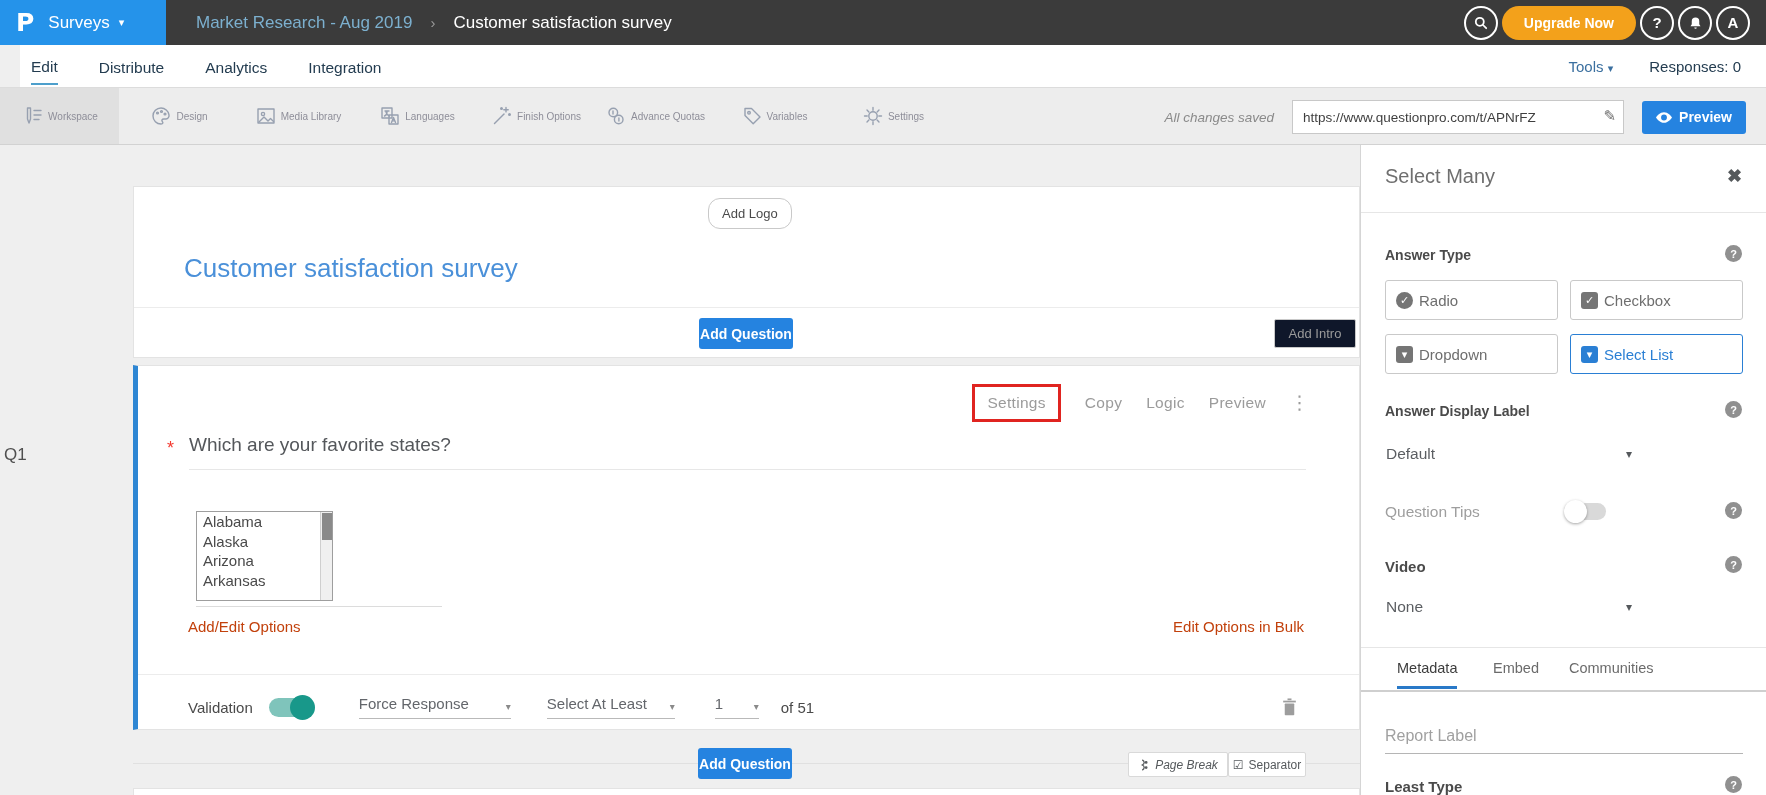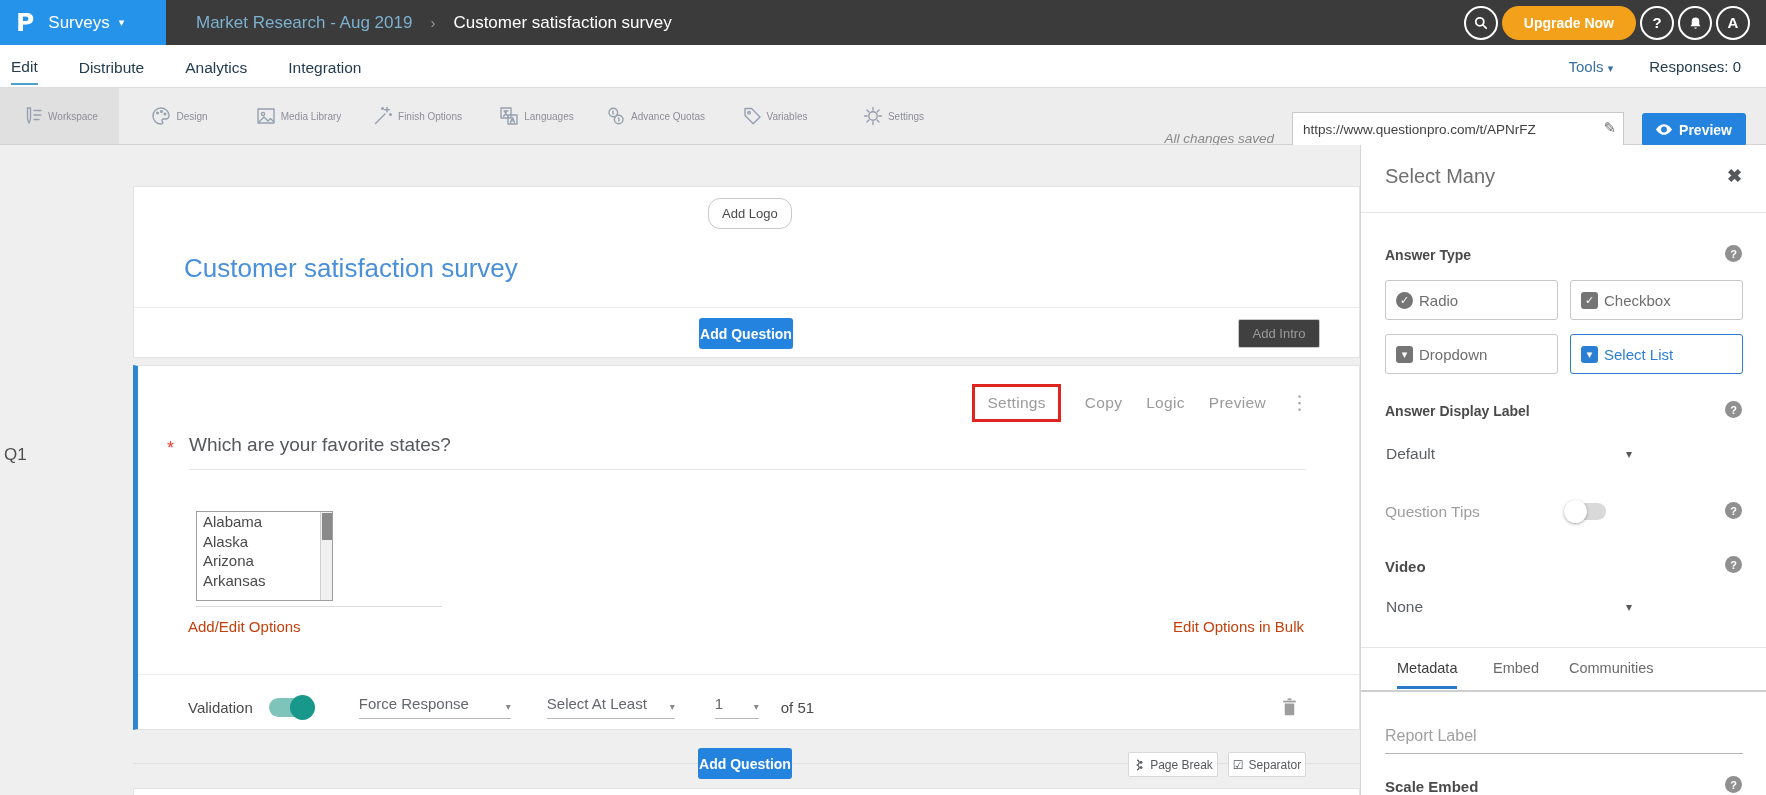--- a/index.html
+++ b/index.html
@@ -13,54 +13,54 @@
   .caret-sm { font-size:11px; }
   .breadcrumb { display:flex; align-items:center; gap:18px; padding-left:30px; font-size:17px; }
   .bc-parent { color:#7cb0cf; cursor:pointer; }
   .bc-sep { color:#9a9a9a; font-size:15px; }
   .bc-current { color:#fff; }
   .topbar-right { position:absolute; right:16px; top:0; height:45px; display:flex; align-items:center; gap:4px; }
   .circle-btn { width:34px; height:34px; border:2px solid #fff; border-radius:50%; color:#fff; display:flex; align-items:center; justify-content:center; font-weight:bold; font-size:15px; cursor:pointer; background:transparent; }
   .upgrade-btn { height:34px; padding:0 22px; background:#f3a11b; border:none; border-radius:17px; color:#fff; font-weight:bold; font-size:14px; cursor:pointer; }
 
   
-  .subnav { height:42px; background:#fff; display:flex; align-items:center; position:relative; padding-left:11px; }
+  .subnav { height:42px; background:#fff; display:flex; align-items:center; position:relative; padding-left:11px;margin-left:20px; }
   .subnav-item { font-size:15.5px; color:#233c50; margin-right:41px; padding:10px 0 7px; cursor:pointer; }
   .subnav-item.active { border-bottom:2px solid #4d9fcc; }
   .subnav-right { position:absolute; right:25px; display:flex; align-items:center; gap:36px; }
   .tools-link { color:#3a6f9f; font-size:15px; cursor:pointer; }
   .tools-link .caret-sm { color:#3a6f9f; }
   .responses { color:#233c50; font-size:15px; }
 
   
   .toolbar { height:58px; background:#ededed; border-top:1px solid #dcdcdc; border-bottom:1px solid #d2d2d2; display:flex; align-items:stretch; position:relative; }
   .tool-item { width:119px; display:flex; flex-direction:row; align-items:center; justify-content:center; gap:3px; cursor:pointer; }
   .tool-item.active { background:#e0e0e0; }
   .tool-item svg { width:24px; height:24px; stroke:#97a0b0; fill:none; stroke-width:1.4; stroke-linecap:round; stroke-linejoin:round; }
   .tool-label { font-size:10px; color:#8e8e99; }
-  .toolbar-right { position:absolute; right:20px; top:0; height:58px; display:flex; align-items:flex-end; gap:18px; }
+  .toolbar-right { position:absolute; right:20px; top:0; height:58px; display:flex; align-items:center; gap:18px; }
   .saved-status { font-style:italic; color:#8a8a8a; font-size:13.5px; }
   .url-wrap { position:relative; }
   .url-input { width:332px; height:34px; border:1px solid #c8c8c8; background:#fff; padding:0 34px 0 10px; font-size:13.5px; color:#3f3f3f; font-family:"Liberation Sans",sans-serif; }
   .url-edit { position:absolute; right:8px; top:7px; font-size:15px; color:#6b6b6b; cursor:pointer; }
   .preview-btn { height:33px; padding:0 14px; background:#2583e0; color:#fff; border:none; border-radius:3px; font-size:14px; font-weight:bold; display:flex; align-items:center; gap:7px; cursor:pointer; }
   .preview-btn svg { width:16px; height:11px; fill:#fff; }
 
   
   .workarea { position:relative; height:650px; background:#efefef; }
   .qcode { position:absolute; left:4px; top:300px; font-size:17px; color:#4f4f4f; }
 
   .card { position:absolute; background:#fff; border:1px solid #e3e3e3; }
   .card1 { left:133px; top:41px; width:1227px; height:172px; }
   .add-logo-btn { position:absolute; left:574px; top:11px; padding:7px 13px; background:#fff; border:1px solid #c9c9c9; font-size:13px; color:#4a4a4a; cursor:pointer; border-radius:12px; }
   .survey-title { position:absolute; left:50px; top:66px; font-size:26px; color:#4a90d9; font-weight:400; }
   .card1-divider { position:absolute; left:0; right:0; top:120px; height:1px; background:#ececec; }
   .addq-btn { position:absolute; background:#2583e0; color:#fff; border:none; border-radius:3px; font-size:14px; font-weight:bold; cursor:pointer; }
   .addq-btn.in-card1 { left:565px; top:131px; width:94px; height:31px; }
-  .add-intro-btn { position:absolute; left:1104px; top:132px; width:82px; height:29px; background:#404040; border:1px solid #c9c9c9; border-radius:2px; color:#9a9a9a; font-size:13px; cursor:pointer; }
+  .add-intro-btn { position:absolute; left:1140px; top:132px; width:82px; height:29px; background:#0f172a; border:1px solid #c9c9c9; border-radius:2px; color:#9a9a9a; font-size:13px; cursor:pointer; }
 
   .card2 { left:133px; top:220px; width:1227px; height:365px; border-left:5px solid #2e86d3; }
   .q-actions { position:absolute; top:18px; right:50px; display:flex; align-items:center; gap:24px; }
   .q-action { color:#9b9b9b; font-size:15.5px; letter-spacing:.3px; cursor:pointer; }
   .settings-highlight { border:3px solid #e02420; padding:7px 12px; }
   .kebab { color:#9b9b9b; font-size:19px; cursor:pointer; line-height:14px; }
   .q-required { position:absolute; left:29px; top:72px; color:#f3392f; font-size:18px; }
   .q-text { position:absolute; left:51px; top:68px; font-size:19px; color:#54575b; }
   .q-underline { position:absolute; left:51px; top:103px; width:1117px; height:1px; background:#e7e7e7; }
   .listbox { position:absolute; left:58px; top:145px; width:137px; height:90px; border:1px solid #9e9e9e; background:#fff; overflow:hidden; }
@@ -82,21 +82,21 @@
   .uline-select { display:flex; align-items:flex-end; justify-content:space-between; border-bottom:1px solid #b9b9b9; padding-bottom:6px; cursor:pointer; }
   .uline-select .val { font-size:15px; color:#63666b; }
   .uline-select .caret-sm { color:#8a8a8a; font-size:10px; }
   .of-total { font-size:15px; color:#4a4a4a; margin-left:22px; }
   .trash-btn { position:absolute; right:60px; top:330px; cursor:pointer; }
   .trash-btn svg { width:19px; height:22px; fill:#9d9d9d; }
 
   .insert-line { position:absolute; left:133px; top:618px; width:1227px; height:1px; background:#e0e0e0; }
   .addq-btn.bottom { left:698px; top:603px; width:94px; height:31px; }
   .mini-btn { position:absolute; top:607px; height:25px; background:#fff; border:1px solid #d9d9d9; border-radius:2px; color:#55595c; font-size:12px; display:flex; align-items:center; justify-content:center; gap:5px; cursor:pointer; }
-  .page-break-btn { left:1128px; width:90px; }
+  .page-break-btn { left:1128px; width:100px;font-style:italic; }
   .separator-btn { left:1228px; width:78px; }
   .mini-btn svg { width:12px; height:12px; stroke:#55595c; fill:none; stroke-width:1.5; }
   .check-glyph { font-size:12px; }
   .card3 { left:133px; top:643px; width:1227px; height:7px; border-bottom:none; }
 
   
   .panel { position:absolute; left:1360px; top:0; width:406px; height:650px; background:#fff; border-left:1px solid #d5d5d5; }
   .panel-title { position:absolute; left:24px; top:20px; font-size:20px; color:#6f6f6f; }
   .panel-close { position:absolute; right:24px; top:20px; font-size:18px; color:#55595c; font-weight:bold; cursor:pointer; }
   .panel-divider { position:absolute; left:0; right:0; height:1px; background:#e6e6e6; }
@@ -190,35 +190,35 @@
   <div class="tool-item">
     <svg viewBox="0 0 24 24">
         <rect x="4" y="5" width="16" height="14"></rect>
         <circle cx="9" cy="10" r="1.6"></circle>
         <path d="M5 18l5-5 4 4 2.5-2.5 3 3"></path>
       </svg>
     <span class="tool-label">Media Library</span>
   </div>
   <div class="tool-item">
     <svg viewBox="0 0 24 24">
+        <rect x="4" y="4" width="10" height="10"></rect>
+        <path d="M7 7h4M9 7v1c0 2-1 3.5-2.5 4M8 8c.5 2 1.8 3.5 3.3 4"></path>
+        <rect x="11" y="11" width="9" height="9"></rect>
+        <path d="M13.5 18.5l2-5 2 5M14.2 16.9h2.6"></path>
+      </svg>
+    <span class="tool-label">Languages</span>
+  </div>
+  <div class="tool-item">
+    <svg viewBox="0 0 24 24">
         <path d="M4.5 19.5L14 10"></path>
         <path d="M16 3.5v4.4M13.8 5.7h4.4"></path>
         <circle cx="19.5" cy="10.5" r=".8"></circle>
         <circle cx="11.5" cy="4.5" r=".8"></circle>
       </svg>
     <span class="tool-label">Finish Options</span>
-  </div>
-  <div class="tool-item">
-    <svg viewBox="0 0 24 24">
-        <rect x="4" y="4" width="10" height="10"></rect>
-        <path d="M7 7h4M9 7v1c0 2-1 3.5-2.5 4M8 8c.5 2 1.8 3.5 3.3 4"></path>
-        <rect x="11" y="11" width="9" height="9"></rect>
-        <path d="M13.5 18.5l2-5 2 5M14.2 16.9h2.6"></path>
-      </svg>
-    <span class="tool-label">Languages</span>
   </div>
   <div class="tool-item">
     <svg viewBox="0 0 24 24">
         <circle cx="9.3" cy="8.5" r="4.3"></circle>
         <circle cx="14.7" cy="15.5" r="4.3"></circle>
         <path d="M9 7v3M14.9 14v3"></path>
       </svg>
     <span class="tool-label">Advance Quotas</span>
   </div>
   <div class="tool-item">
@@ -379,16 +379,16 @@
 
     <div class="panel-divider d2"></div>
     <div class="tabs">
       <span class="tab t1 active">Metadata</span>
       <span class="tab t2">Embed</span>
       <span class="tab t3">Communities</span>
     </div>
 
     <input class="report-input" placeholder="Report Label" style="">
 
-    <div class="panel-label" style="top:633px; font-size:15px;">Scale Embed</div>
+    <div class="panel-label" style="top:633px; font-size:15px;">Least Type</div>
     <span class="help-q" style="top:631px;">?</span>
   </div>
 </div>
 
 </body></html>

